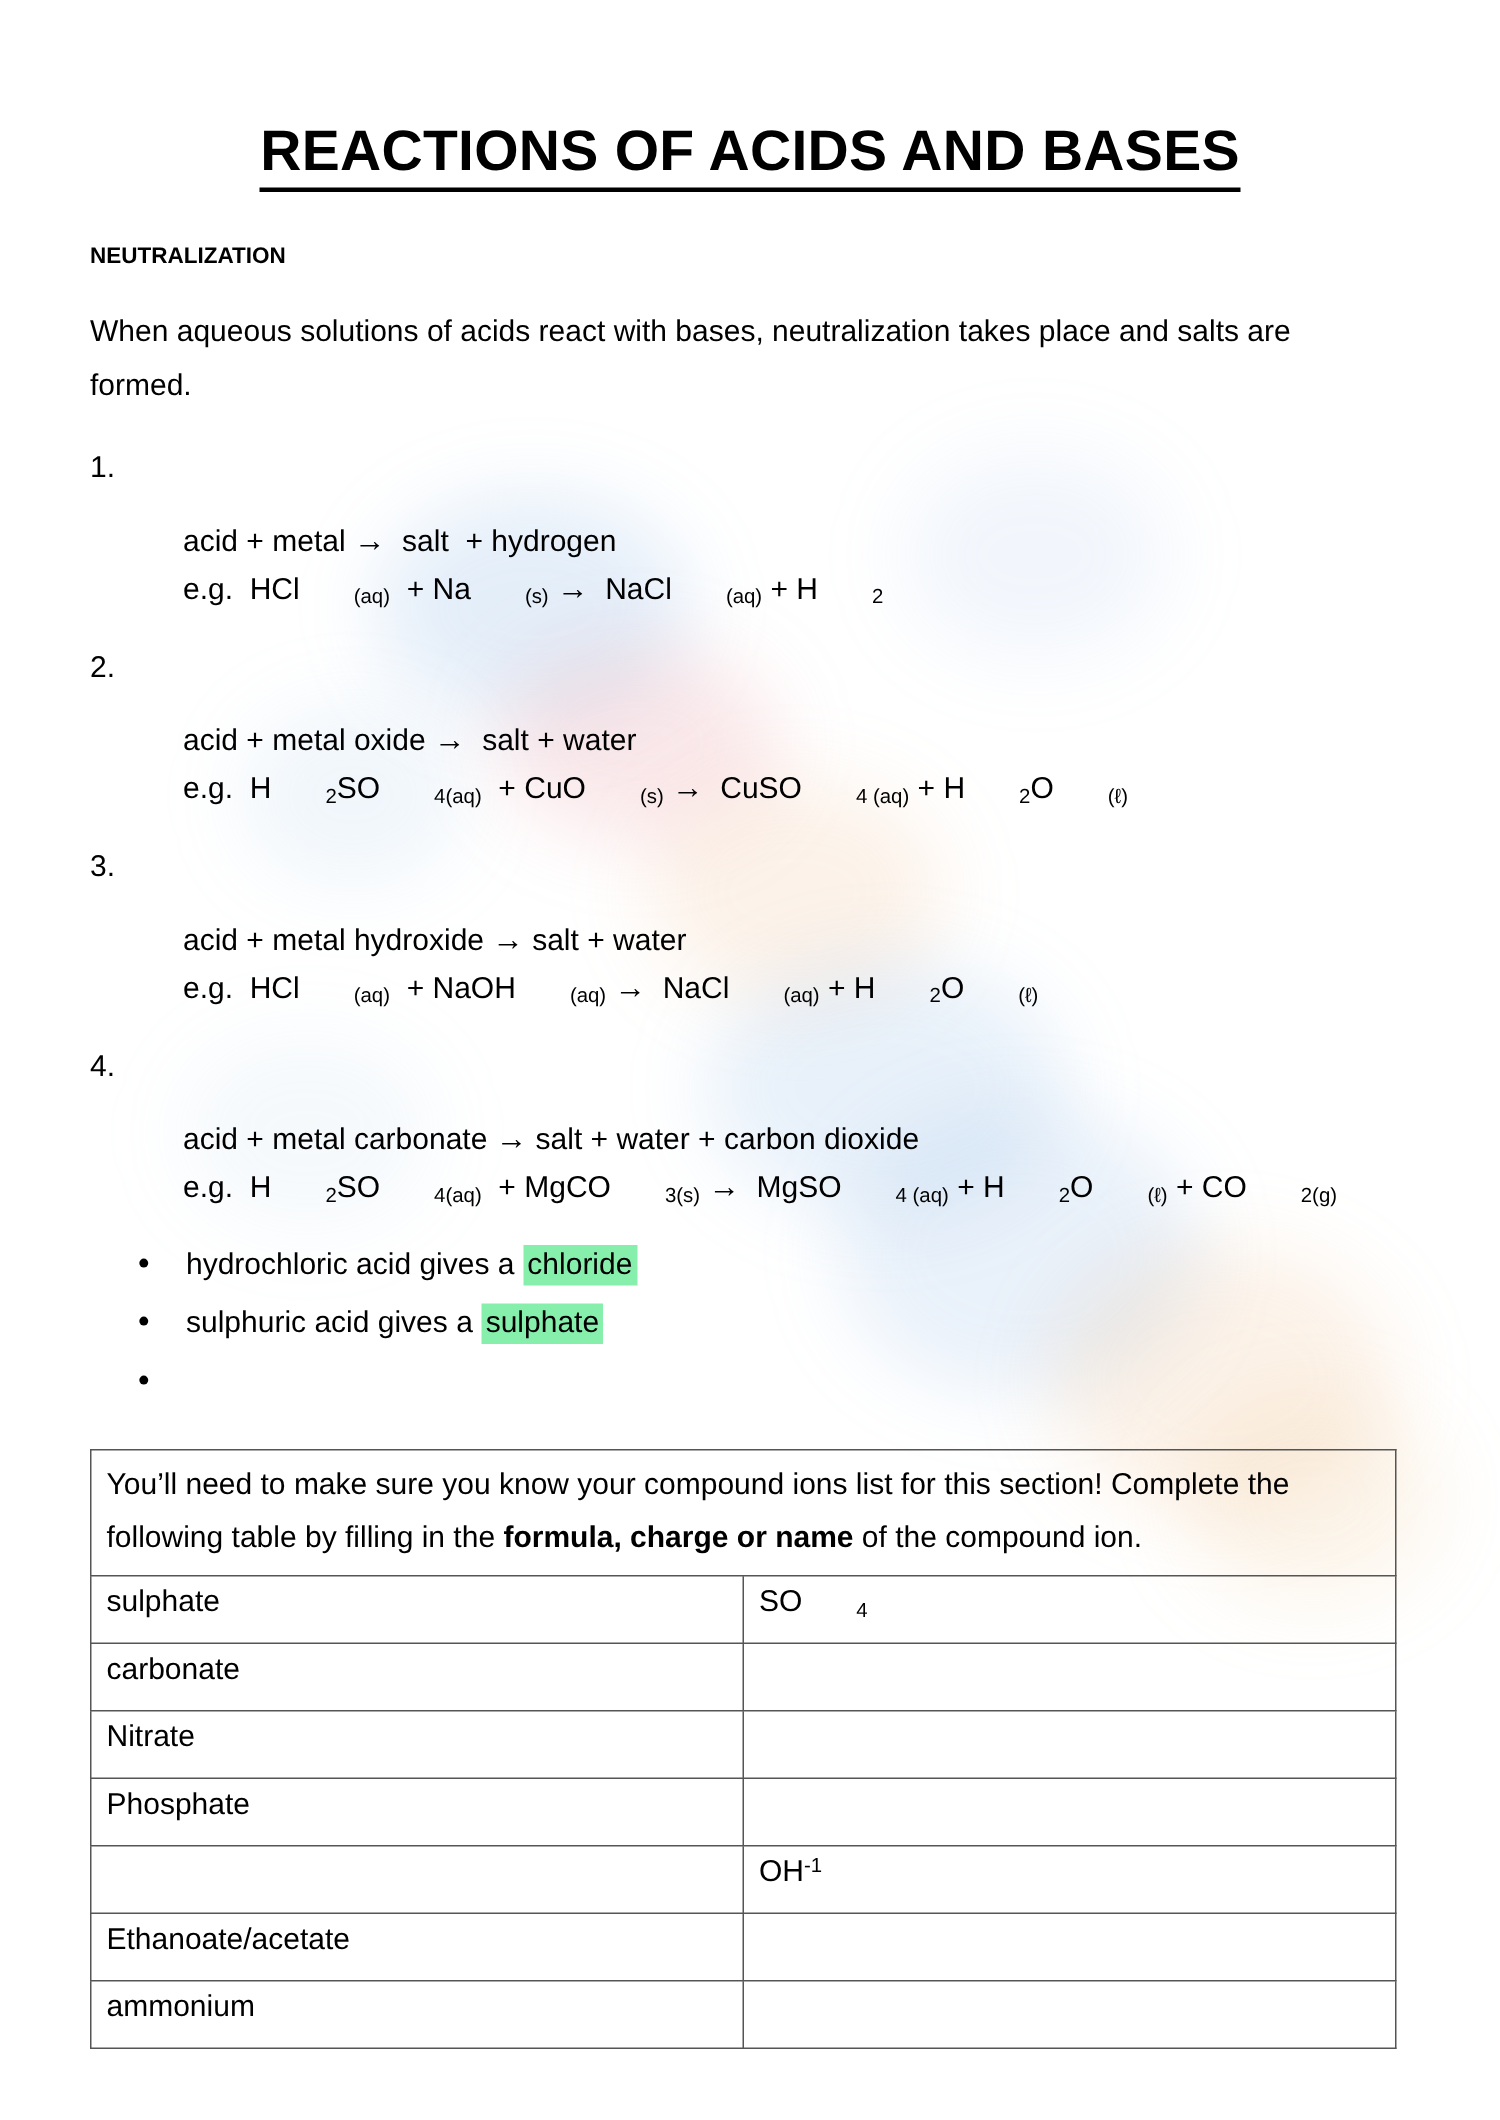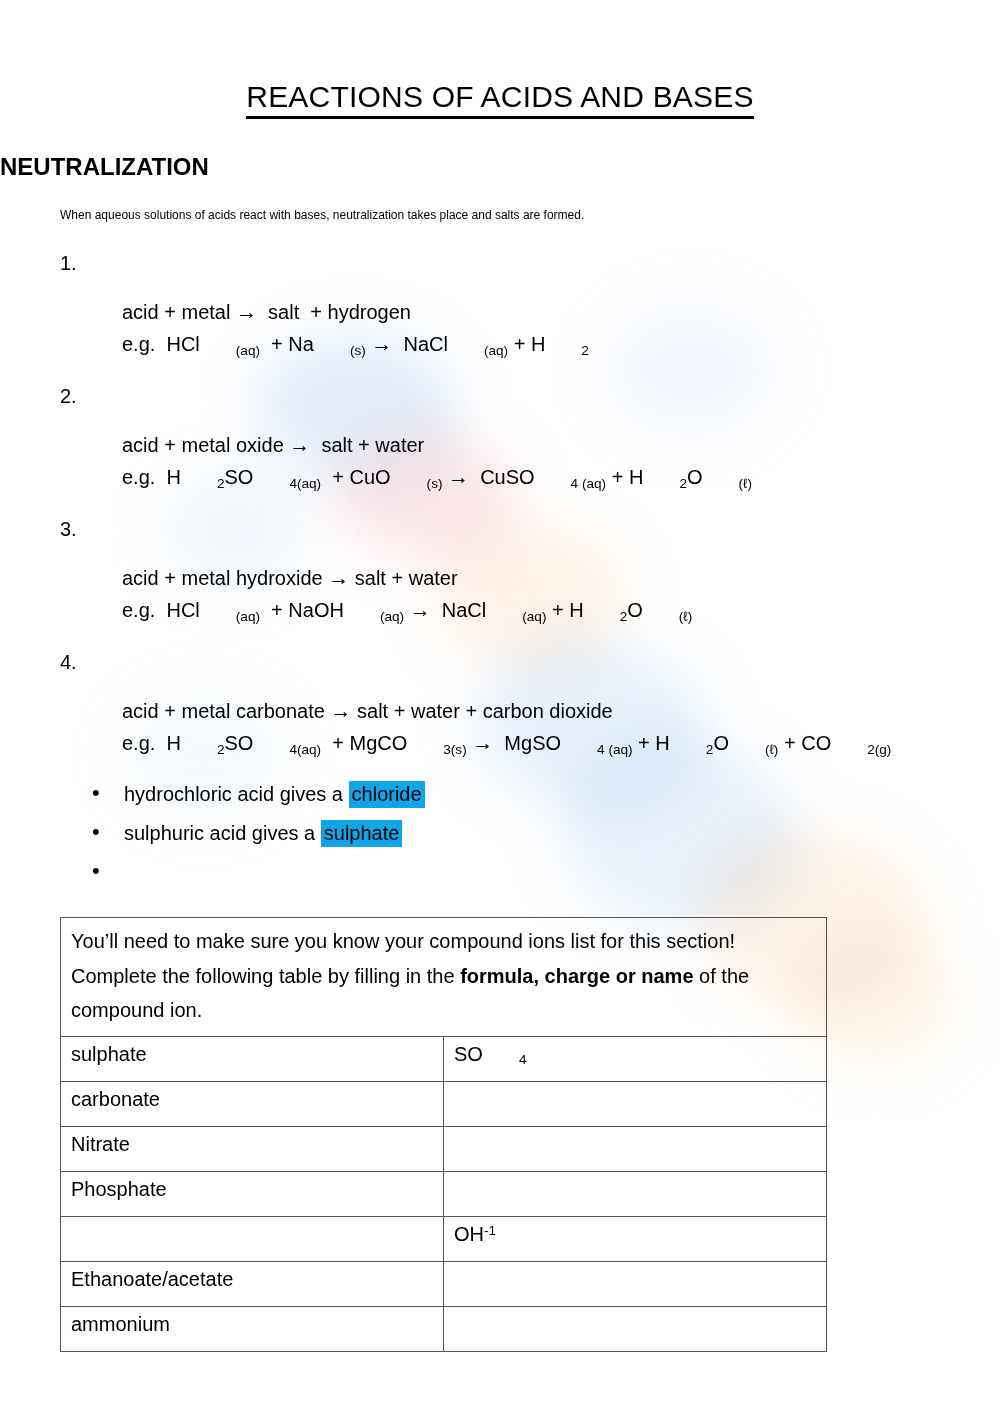--- a/index.html
+++ b/index.html
@@ -38,45 +38,46 @@
 
   .page {
     position: relative;
     z-index: 2;
     padding: 0;
   }
 
   
   .doc-title {
     text-align: center;
-    font-size: 30px;
-    font-weight: normal;
+    font-size: 38px;
+    font-weight: bold;
     letter-spacing: 0.2px;
     margin: 0;
     padding-top: 82px;
     line-height: 1.0;
   }
   .doc-title .u {
     border-bottom: 3px solid #000;
     padding-bottom: 3px;
   }
 
   
   .section-head {
     margin: 0;
+    padding-left: 60px;
     padding-top: 43px;
-    font-size: 24px;
+    font-size: 15px;
     font-weight: bold;
     line-height: 1.0;
   }
   .para {
     margin: 0;
     padding-left: 60px;
     padding-right: 80px;
-    font-size: 12px;
+    font-size: 20px;
     line-height: 1.78;
   }
   .para.p1 { padding-top: 26px; }
   .para.p2 { padding-top: 22px; }
   .para.p3 { padding-top: 34px; }
 
   
   .reactions {
     padding-top: 22px;
     padding-left: 60px;
@@ -119,32 +120,32 @@
     min-height: 24px;
   }
   .bullets li::before {
     content: "\2022";
     position: absolute;
     left: 0;
     top: -2px;
     font-size: 22px;
   }
   .hl {
-    background: #0ea5e9;
+    background: #86efac;
     padding: 2px 3px 3px 3px;
   }
 
   
   .tbl-wrap {
     padding-left: 60px;
     padding-top: 16px;
     padding-right: 63px;
   }
   table.ion-table {
-    width: 767px;
+    width: 871px;
     border-collapse: collapse;
     table-layout: fixed;
   }
   table.ion-table td {
     border: 1px solid #555;
     font-size: 20px;
     padding: 6px 10px 8px 10px;
     vertical-align: top;
   }
   td.intro-cell {

